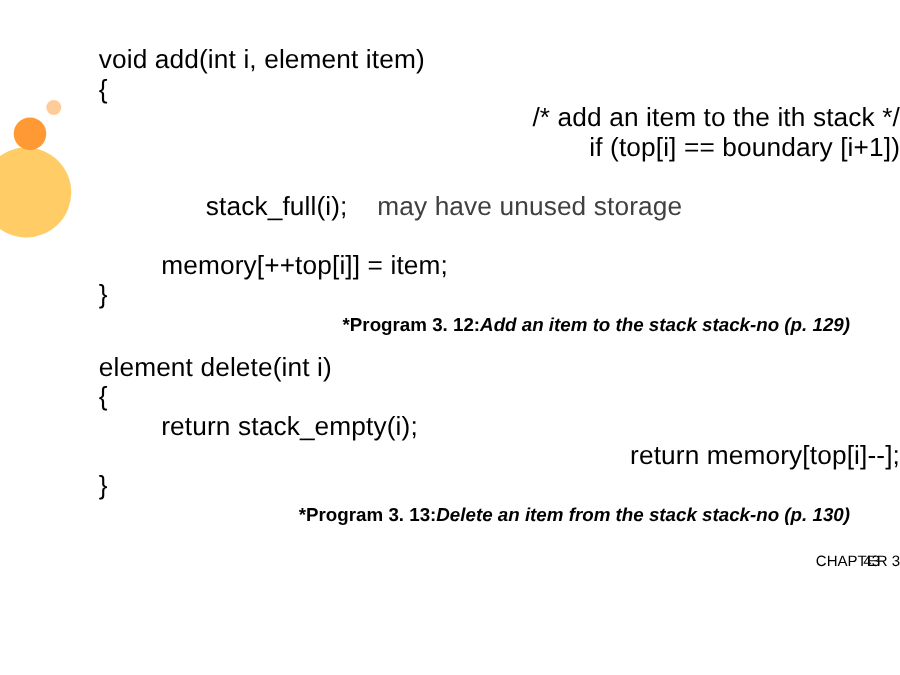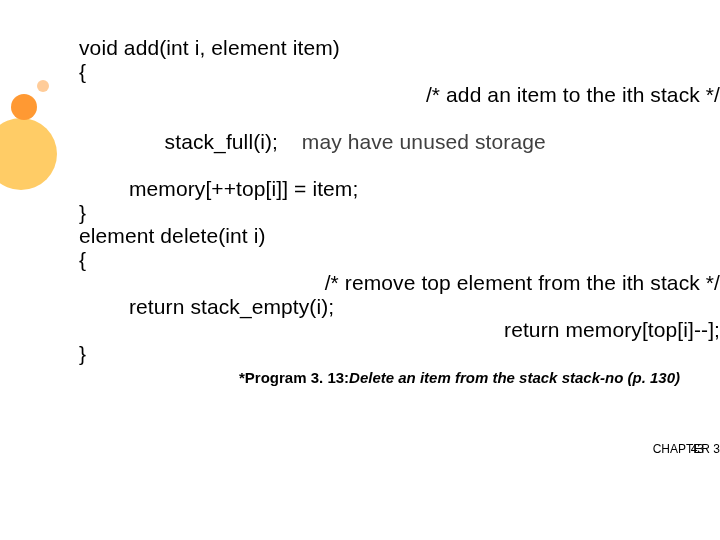--- a/index.html
+++ b/index.html
@@ -64,32 +64,35 @@
 <div class="slide">
 
   <div class="bubble b1"></div>
   <div class="bubble b2"></div>
   <div class="bubble b3"></div>
 
   <div class="code-block">
     <div class="row">void add(int i, element item)</div>
     <div class="row">{</div>
     <div class="row ind1">/* add an item to the ith stack */</div>
+    <div class="row ind1">if (top[i] == boundary [i+1])</div>
     <div class="row ind2">
       <span>stack_full(i);</span><span>    </span><span class="annot">may have unused storage</span>
     </div>
     <div class="row ind2">memory[++top[i]] = item;</div>
     <div class="row">}</div>
   </div>
 
+  <div class="caption">
+    <span class="plain">*Program 3. 12:</span><span>Add an item to the stack stack-no (p. 129)</span>
+  </div>
 
   <div class="code-block">
     <div class="row">element delete(int i)</div>
     <div class="row">{</div>
-    <div class="row ind1">/* remove top element from the ith stack */</div>
     <div class="row ind2">return stack_empty(i);</div>
     <div class="row ind1">return memory[top[i]--];</div>
     <div class="row">}</div>
   </div>
 
   <div class="caption">
     <span class="plain">*Program 3. 13:</span><span>Delete an item from the stack stack-no (p. 130)</span>
   </div>
 
   <div class="footer-center">CHAPTER 3</div>

